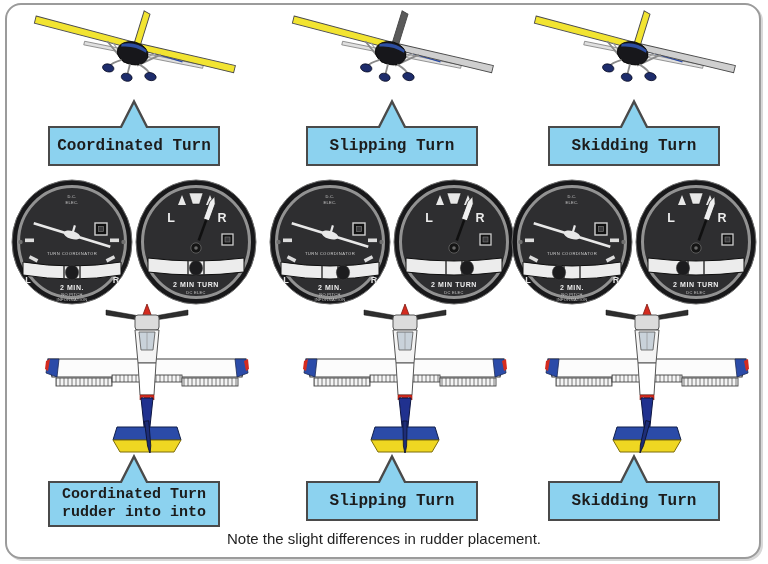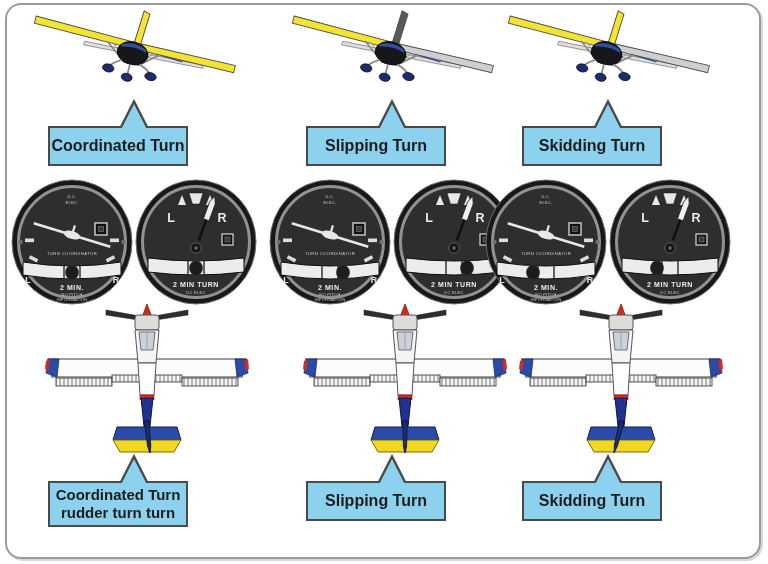--- a/index.html
+++ b/index.html
@@ -1,34 +1,34 @@
 <!DOCTYPE html>
 <html style="--label_bg: #8cd2ef; --label_border: #4a4a4a; --accent_yellow: #f2e431; --plane_blue: #2b4ba8; --plane_red: #d42b1f; --tail_navy: #1d2d77; --gauge_face: #2e2e30;"><head>
 <meta charset="utf-8">
 <style>
   html,body{margin:0;padding:0;background:#fff;}
   body{width:768px;height:564px;font-family:"Liberation Sans",sans-serif;-webkit-font-smoothing:antialiased;}
   .stage{position:relative;width:768px;height:564px;overflow:hidden;background:#fff;}
   .frame{position:absolute;left:5px;top:3px;width:752px;height:552px;border:2px solid #9b9b9b;
          border-radius:16px;background:#fff;box-shadow:2px 2px 0 #d8d8d8;}
   .col{position:absolute;top:0;width:256px;height:564px;}
-  .col0{left:6px;} .col1{left:264px;} .col2{left:480px;}
+  .col0{left:6px;} .col1{left:264px;} .col2{left:506px;}
 
   .plane-front-svg{position:absolute;left:18px;top:2px;width:220px;height:101px;}
   .gauge{position:absolute;top:179px;width:122px;height:126px;}
   .gauge-tc{left:5px;} .gauge-ts{left:129px;}
   .plane-top-svg{position:absolute;left:36px;top:303px;width:210px;height:150px;}
 
   .callout{position:absolute;width:172px;left:42px;}
   .callout-top{top:99px;} .callout-bottom{top:454px;}
   .callout .ptr{position:absolute;left:70px;top:0;z-index:2;}
-  .callout .box{position:absolute;top:27px;left:0;width:140px;min-height:40px;z-index:1;
+  .callout .box{position:absolute;top:27px;left:0;width:172px;min-height:40px;z-index:1;
       background:var(--label_bg,#8cd2ef);border:2px solid var(--label_border,#4a4a4a);box-sizing:border-box;
       display:flex;flex-direction:column;align-items:center;justify-content:center;
-      font-weight:bold;font-size:16px;color:#1c1c1c;text-align:center;line-height:1.18;}
+      font-weight:bold;font-size:16px;color:#1c1c1c;text-align:center;line-height:1.18;font-family:Liberation Mono, monospace;}
   .box.tall{min-height:46px;font-size:15px;}
   .line:empty{display:none;}
 
   .note{position:absolute;left:0;top:530px;width:768px;text-align:center;
         font-size:15px;color:#1f1f1f;z-index:3;}
 
   svg text{font-family:"Liberation Sans",sans-serif;}
   .gtxt{text-anchor:middle;fill:#c9c9c9;}
   .t4{font-size:4px;letter-spacing:.3px;}
   .t45{font-size:4.2px;letter-spacing:.4px;}
@@ -175,21 +175,21 @@
       <g transform="rotate(-6 105 122)">
         <polygon points="102.8,118 107.2,118 106.6,143 105,151 103.4,143" fill="var(--tail_navy,#1d2d77)" stroke="#0a102e" stroke-width="0.8"></polygon>
       </g>
     </svg>
     <div class="callout callout-bottom">
       <svg class="ptr" width="32" height="29" viewBox="0 0 32 29">
           <use href="#sym-ptr"></use>
         </svg>
       <div class="box tall">
         <span class="line">Coordinated Turn</span>
-        <span class="line">rudder turn turn</span>
+        <span class="line">rudder into into</span>
       </div>
     </div>
   </div>
 
   <div class="col col1">
     <svg class="plane-front-svg" viewBox="0 0 240 110" style="--rwing: #cfcfcf; --prop: #5a5a5a;">
         <use href="#sym-plane-front"></use>
       </svg>
     <div class="callout callout-top">
       <svg class="ptr" width="32" height="29" viewBox="0 0 32 29">
@@ -254,13 +254,14 @@
       <svg class="ptr" width="32" height="29" viewBox="0 0 32 29">
           <use href="#sym-ptr"></use>
         </svg>
       <div class="box">
         <span class="line">Skidding Turn</span>
 
       </div>
     </div>
   </div>
 
+  <div class="note">Note the slight differences in rudder placement.</div>
 </div>
 
 </body></html>

